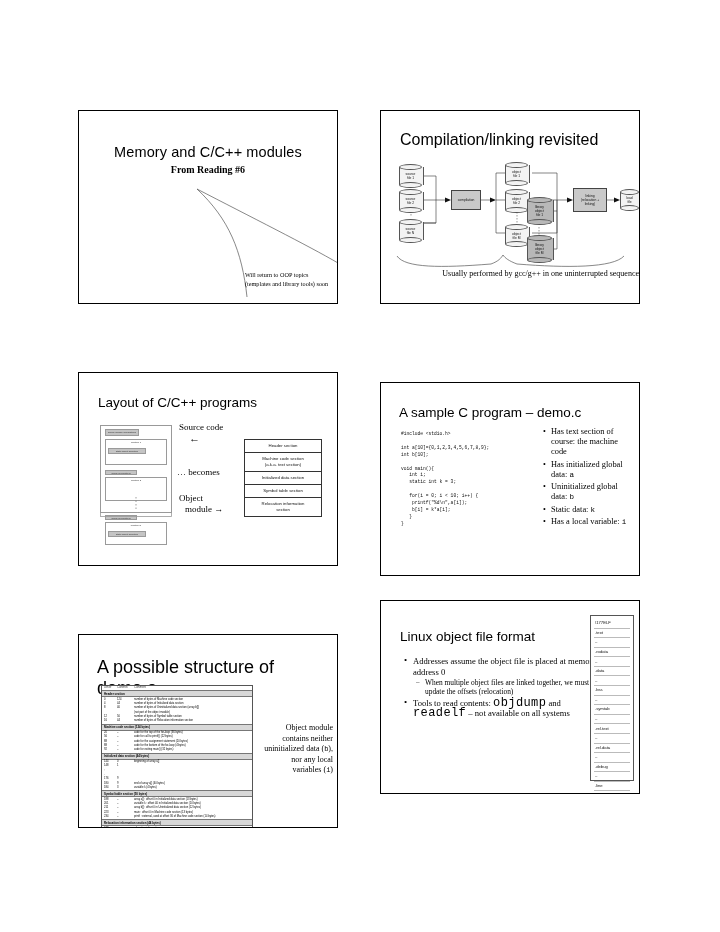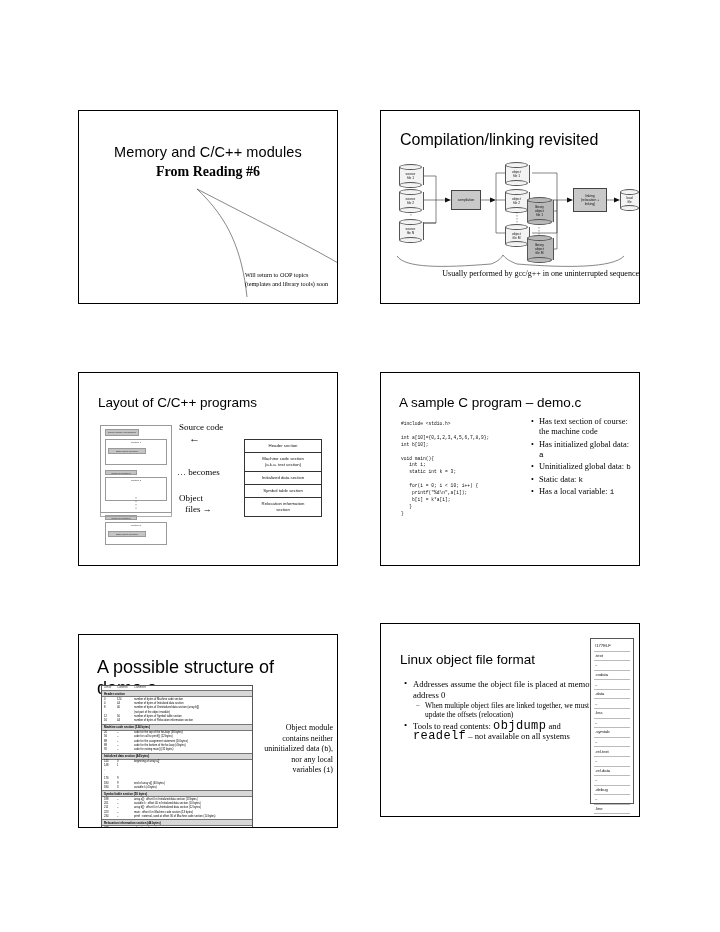--- a/index.html
+++ b/index.html
@@ -2,30 +2,30 @@
 <html><head>
 <meta charset="utf-8">
 <style>
   html,body{margin:0;padding:0;background:#ffffff;}
   body{width:720px;height:932px;font-family:"Liberation Sans",sans-serif;color:#000;}
   .page{position:relative;width:720px;height:932px;}
   .slide{position:absolute;width:260px;height:194px;border:1.5px solid #000;background:#fff;overflow:hidden;box-sizing:border-box;}
   #s1{left:78px;top:110px;}
   #s2{left:380px;top:110px;}
   #s3{left:78px;top:372px;}
-  #s4{left:380px;top:372px;}
+  #s4{left:380px;top:382px;}
   #s5{left:78px;top:634px;}
-  #s6{left:380px;top:623px;}
+  #s6{left:380px;top:600px;}
 
   .title-sans{font-family:"Liberation Sans",sans-serif;font-weight:400;}
   .mono{font-family:"Liberation Mono",monospace;}
 
   
   #s1 .t1{position:absolute;left:0;right:0;top:33px;text-align:center;font-size:14.5px;letter-spacing:.1px;}
-  #s1 .t2{position:absolute;left:0;right:0;top:53px;text-align:center;font-size:14px;font-weight:bold;font-family:"Liberation Serif",serif;}
+  #s1 .t2{position:absolute;left:0;right:0;top:53px;text-align:center;font-size:10px;font-weight:bold;font-family:"Liberation Serif",serif;}
   #s1 svg{position:absolute;left:0;top:0;}
   #s1 .foot{position:absolute;left:166px;top:159px;font-family:"Liberation Serif",serif;font-size:6.2px;line-height:9px;}
 
   
   #s2 .t1{position:absolute;left:19px;top:20px;font-size:16px;}
   #s2 .diag{position:absolute;left:0;top:0;}
   #s2 .foot{position:absolute;left:0;right:0;top:158px;text-align:right;font-family:"Liberation Serif",serif;font-size:8px;}
   .cyl{position:absolute;}
   .cyl .body{position:absolute;left:0;top:3px;width:100%;height:calc(100% - 6px);background:#f3f3f3;border-left:.6px solid #555;border-right:.6px solid #555;}
   .cyl .top{position:absolute;left:0;top:0;width:100%;height:6px;border-radius:50%;background:#f3f3f3;border:.6px solid #555;box-sizing:border-box;}
@@ -43,21 +43,21 @@
   #s3 .mini span{display:block;font-size:2.3px;line-height:3px;text-align:center;padding-top:.5px;color:#333;overflow:hidden;}
   #s3 .lbl{position:absolute;font-family:"Liberation Serif",serif;font-size:9px;line-height:11px;}
   #s3 .objtab{position:absolute;left:165px;top:66px;width:78px;border:.8px solid #333;box-sizing:border-box;}
   #s3 .objtab div{border-bottom:.8px solid #333;font-size:4.3px;line-height:6px;text-align:center;padding:3px 1px;color:#111;}
   #s3 .objtab div:last-child{border-bottom:none;}
 
   
   #s4 .t1{position:absolute;left:18px;top:22px;font-size:13.5px;}
   #s4 .code{position:absolute;left:20px;top:48px;font-family:"Liberation Mono",monospace;font-size:4.6px;line-height:6.9px;white-space:pre;color:#111;}
   #s4 ul{position:absolute;left:148px;top:44px;margin:0;padding:0 6px 0 10px;list-style:none;font-family:"Liberation Serif",serif;font-size:8.4px;line-height:10px;}
-  #s4 ul li{position:relative;margin-bottom:2.6px;}
+  #s4 ul li{position:relative;margin-bottom:2.6px;margin-left:12px;}
   #s4 ul li:before{content:"\2022";position:absolute;left:-8px;top:0;font-size:8px;}
   #s4 ul li .mono{font-size:7.6px;}
 
   
   #s5 .t1{position:absolute;left:18px;top:22px;font-size:18px;}
   #s5 .tbl{position:absolute;left:22px;top:50px;width:152px;border:.7px solid #555;box-sizing:border-box;background:#fff;}
   #s5 .hdr{background:#d8d8d8;font-weight:bold;font-size:2.9px;line-height:4.3px;padding:.4px 2px;border-bottom:.4px solid #777;border-top:.4px solid #777;}
   #s5 .colh{font-size:2.9px;line-height:4.3px;padding:.4px 2px;font-style:italic;color:#333;}
   #s5 .r{display:flex;font-size:2.7px;line-height:4.1px;padding:.15px 2px;}
   #s5 .r .c0{width:13px;flex:none;}
@@ -232,21 +232,21 @@
     </svg>
 
     <svg style="position:absolute;left:21px;top:52px;" width="72" height="92">
       <rect x="0.5" y="0.5" width="71" height="91" fill="none" stroke="#999" stroke-width="0.8"></rect>
     </svg>
 
     <div class="lbl" style="left:100px;top:49px;">Source code</div>
     <div class="lbl" style="left:110px;top:60px;font-size:11px;">←</div>
     <div class="lbl" style="left:98px;top:94px;">… becomes</div>
     <div class="lbl" style="left:100px;top:120px;">Object</div>
-    <div class="lbl" style="left:106px;top:131px;">files →</div>
+    <div class="lbl" style="left:106px;top:131px;">module →</div>
 
     <div class="objtab">
       <div>Header section</div>
       <div>Machine code section<br>(a.k.a. text section)</div>
       <div>Initialized data section</div>
       <div>Symbol table section</div>
       <div>Relocation information<br>section</div>
     </div>
   </div>
 

